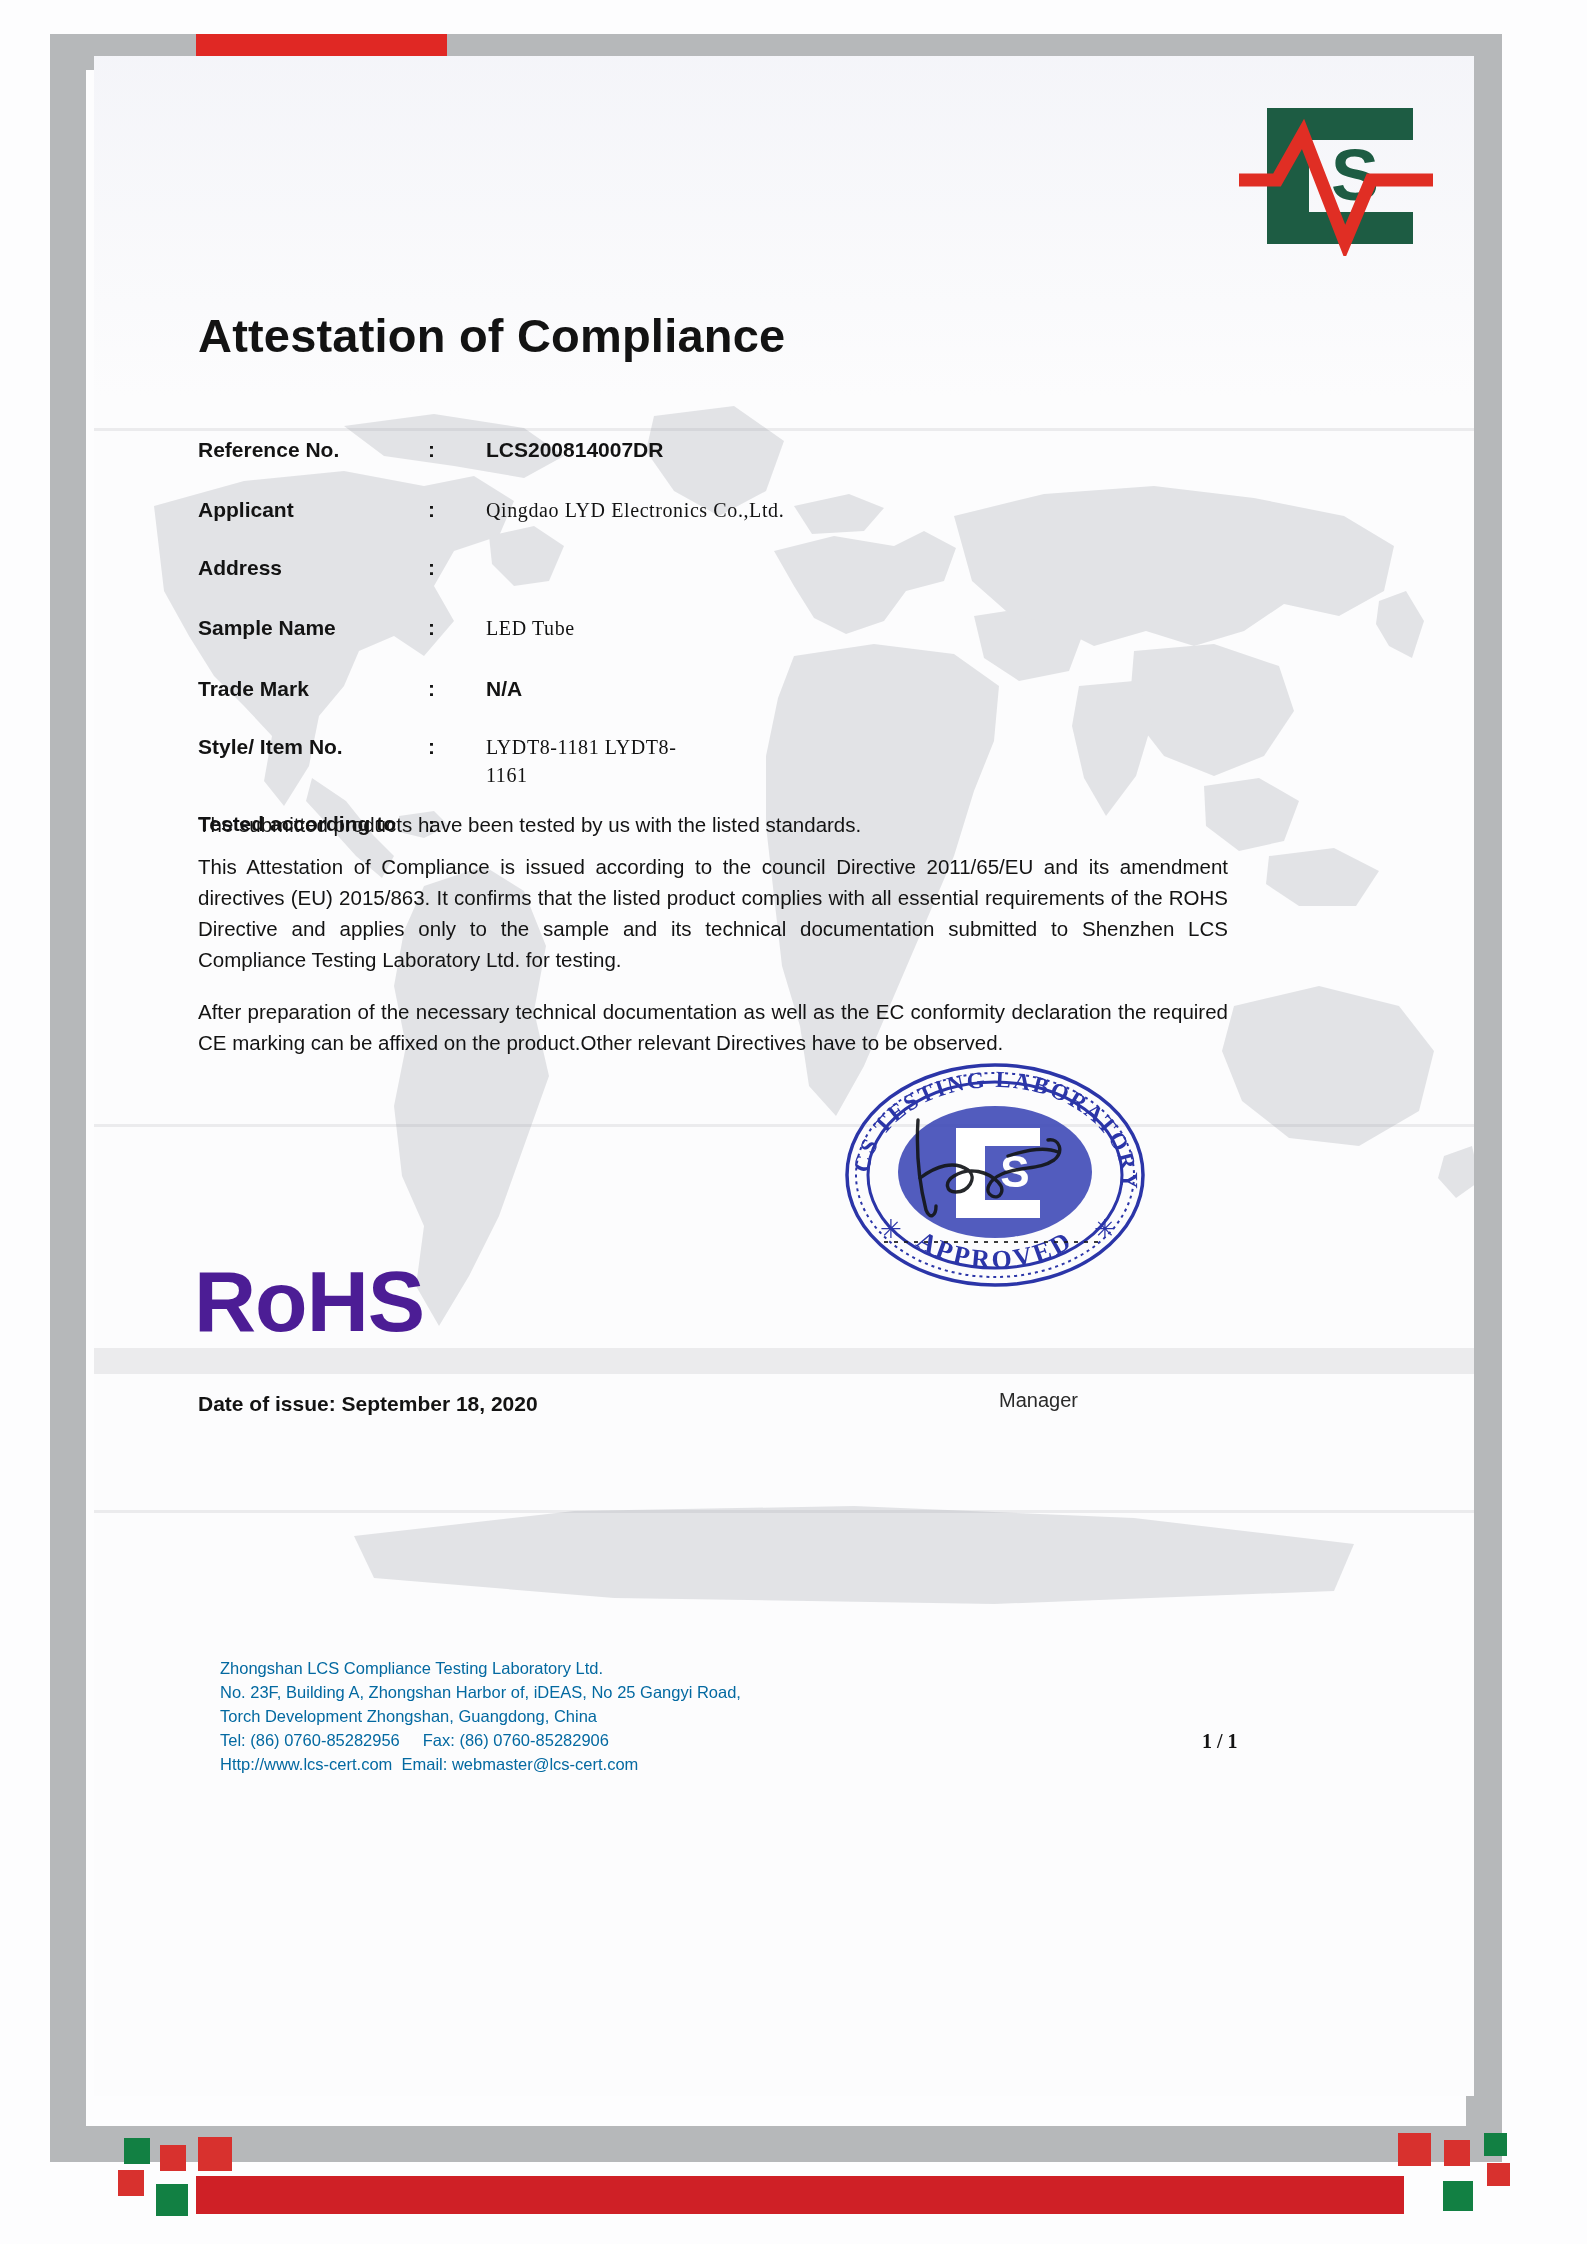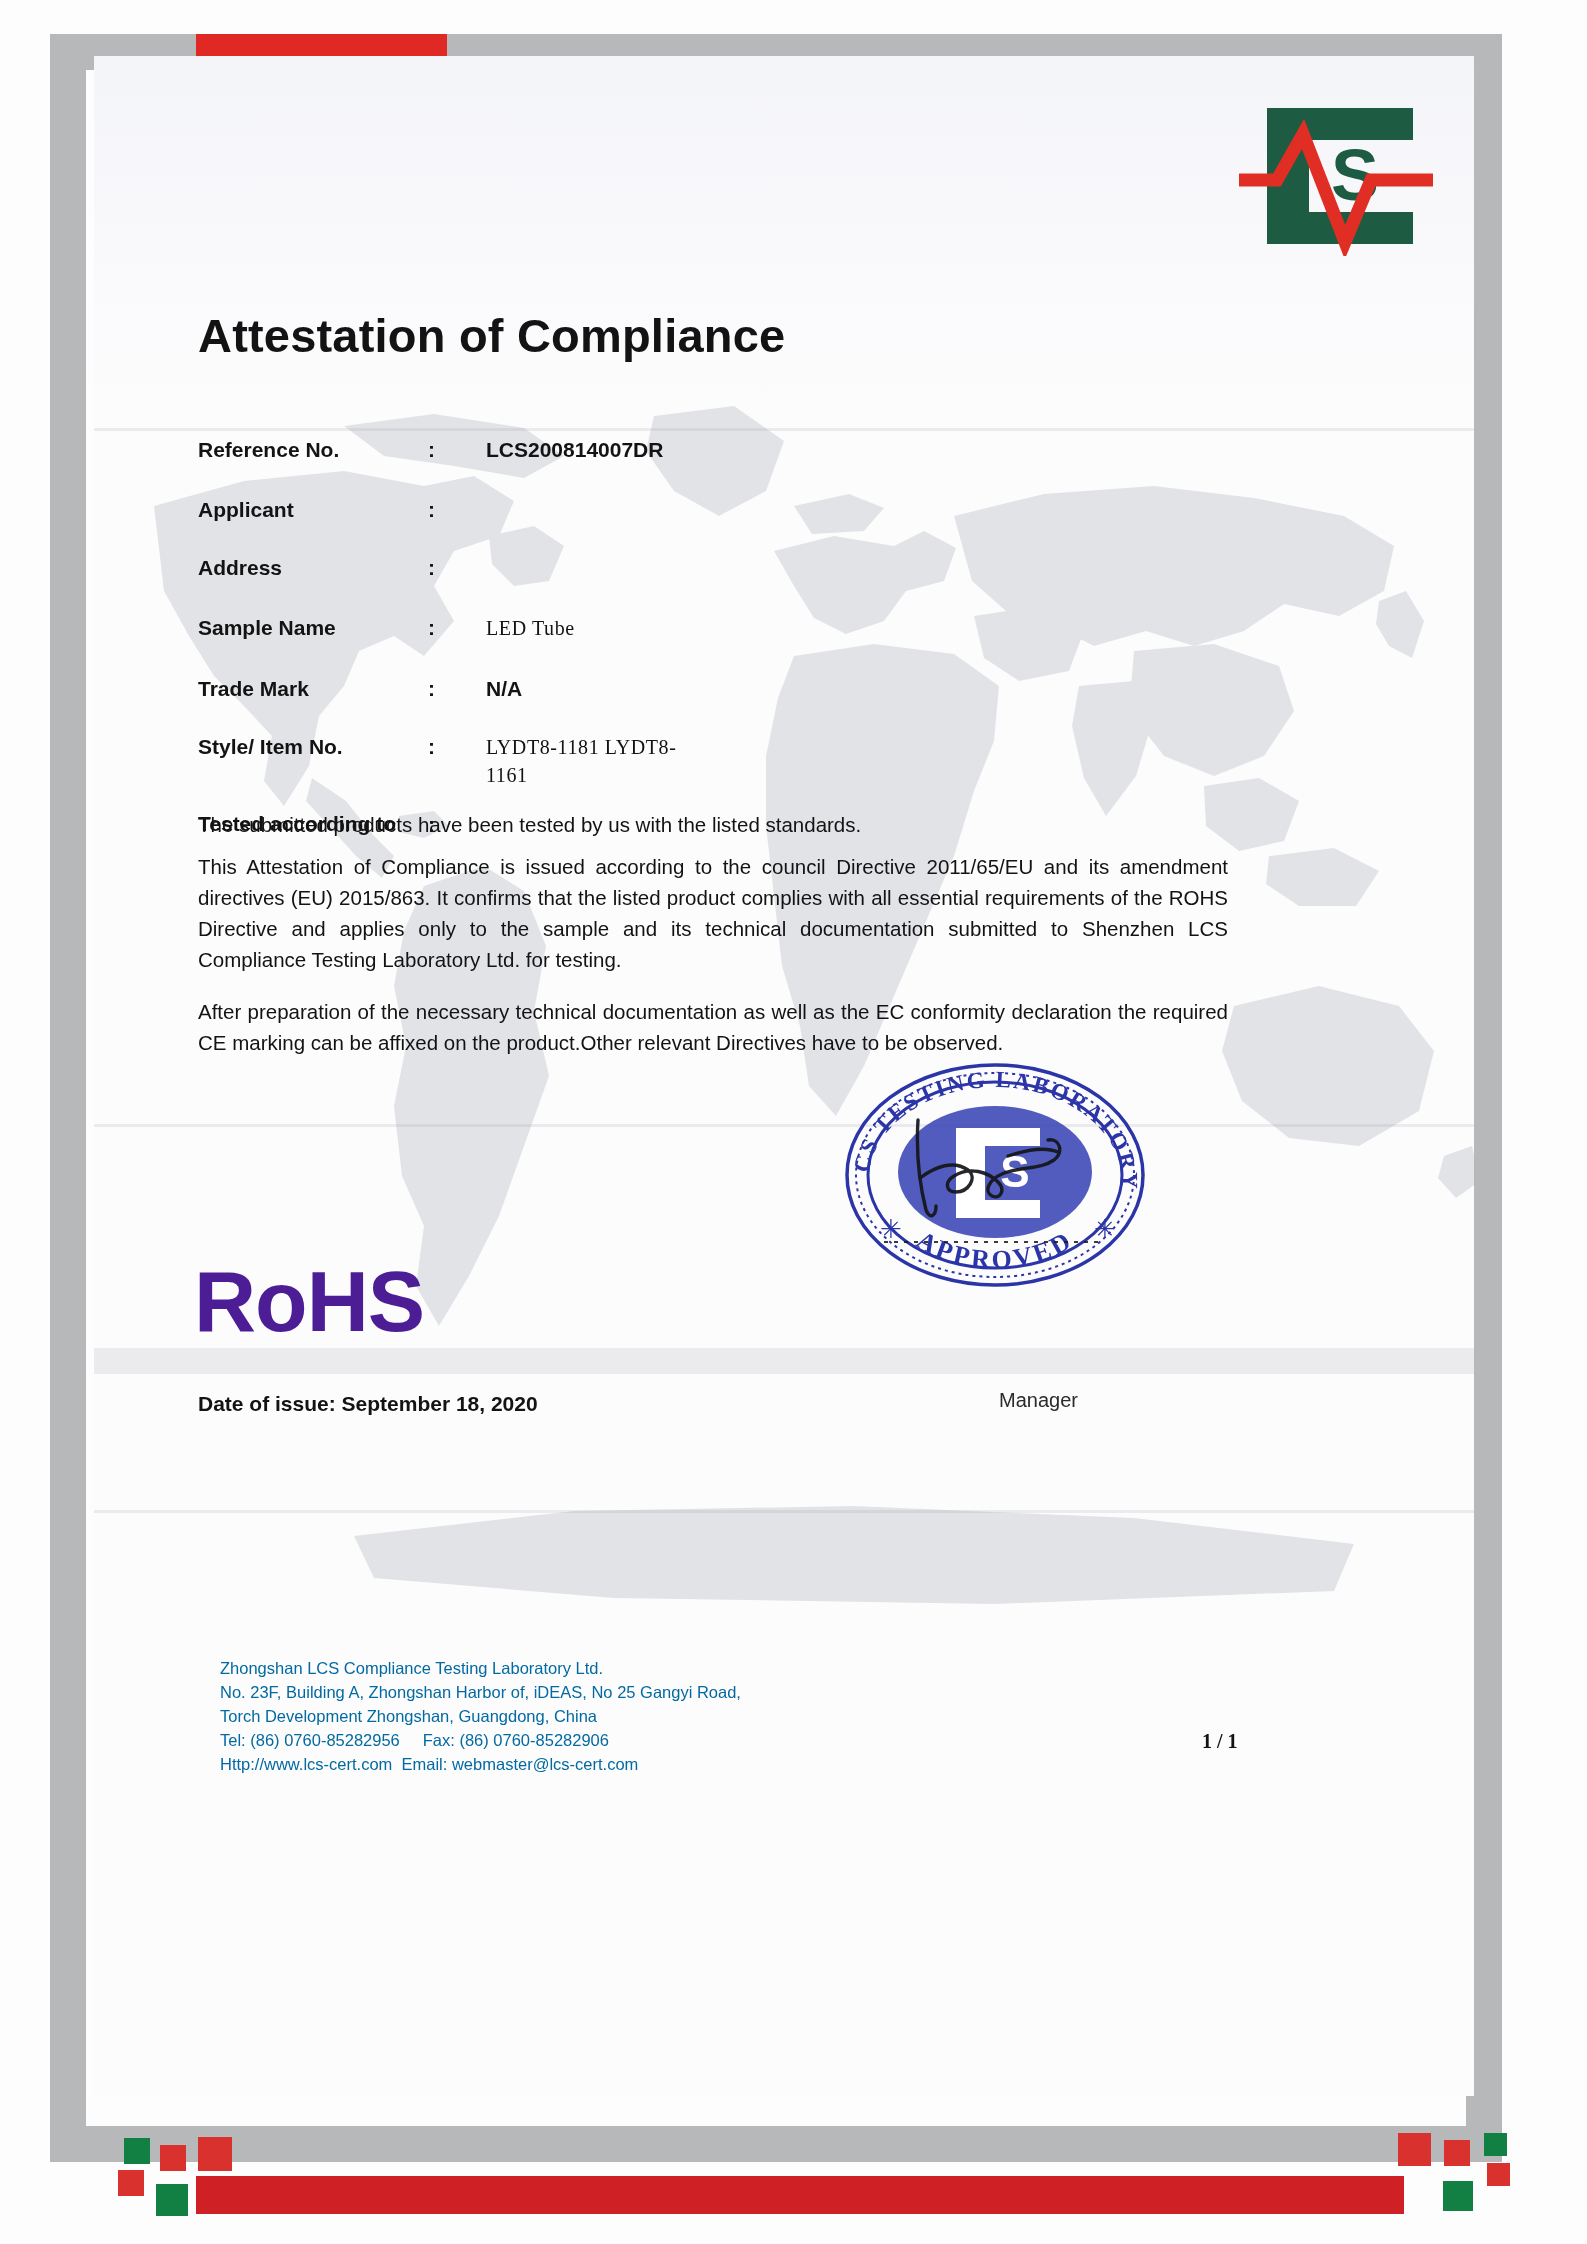--- a/index.html
+++ b/index.html
@@ -326,20 +326,21 @@
 
       <div class="field-row row-ref">
         <div class="field-label">Reference No.</div>
         <div class="field-colon">:</div>
         <div class="field-value bold">LCS200814007DR</div>
       </div>
 
       <div class="field-row row-app">
         <div class="field-label">Applicant</div>
         <div class="field-colon">:</div>
+        <div class="field-value mono">Qingdao LYD Electronics Co.,Ltd.</div>
       </div>
 
       <div class="field-row row-addr">
         <div class="field-label">Address</div>
         <div class="field-colon">:</div>
       </div>
 
       <div class="field-row row-samp">
         <div class="field-label">Sample Name</div>
         <div class="field-colon">:</div>

